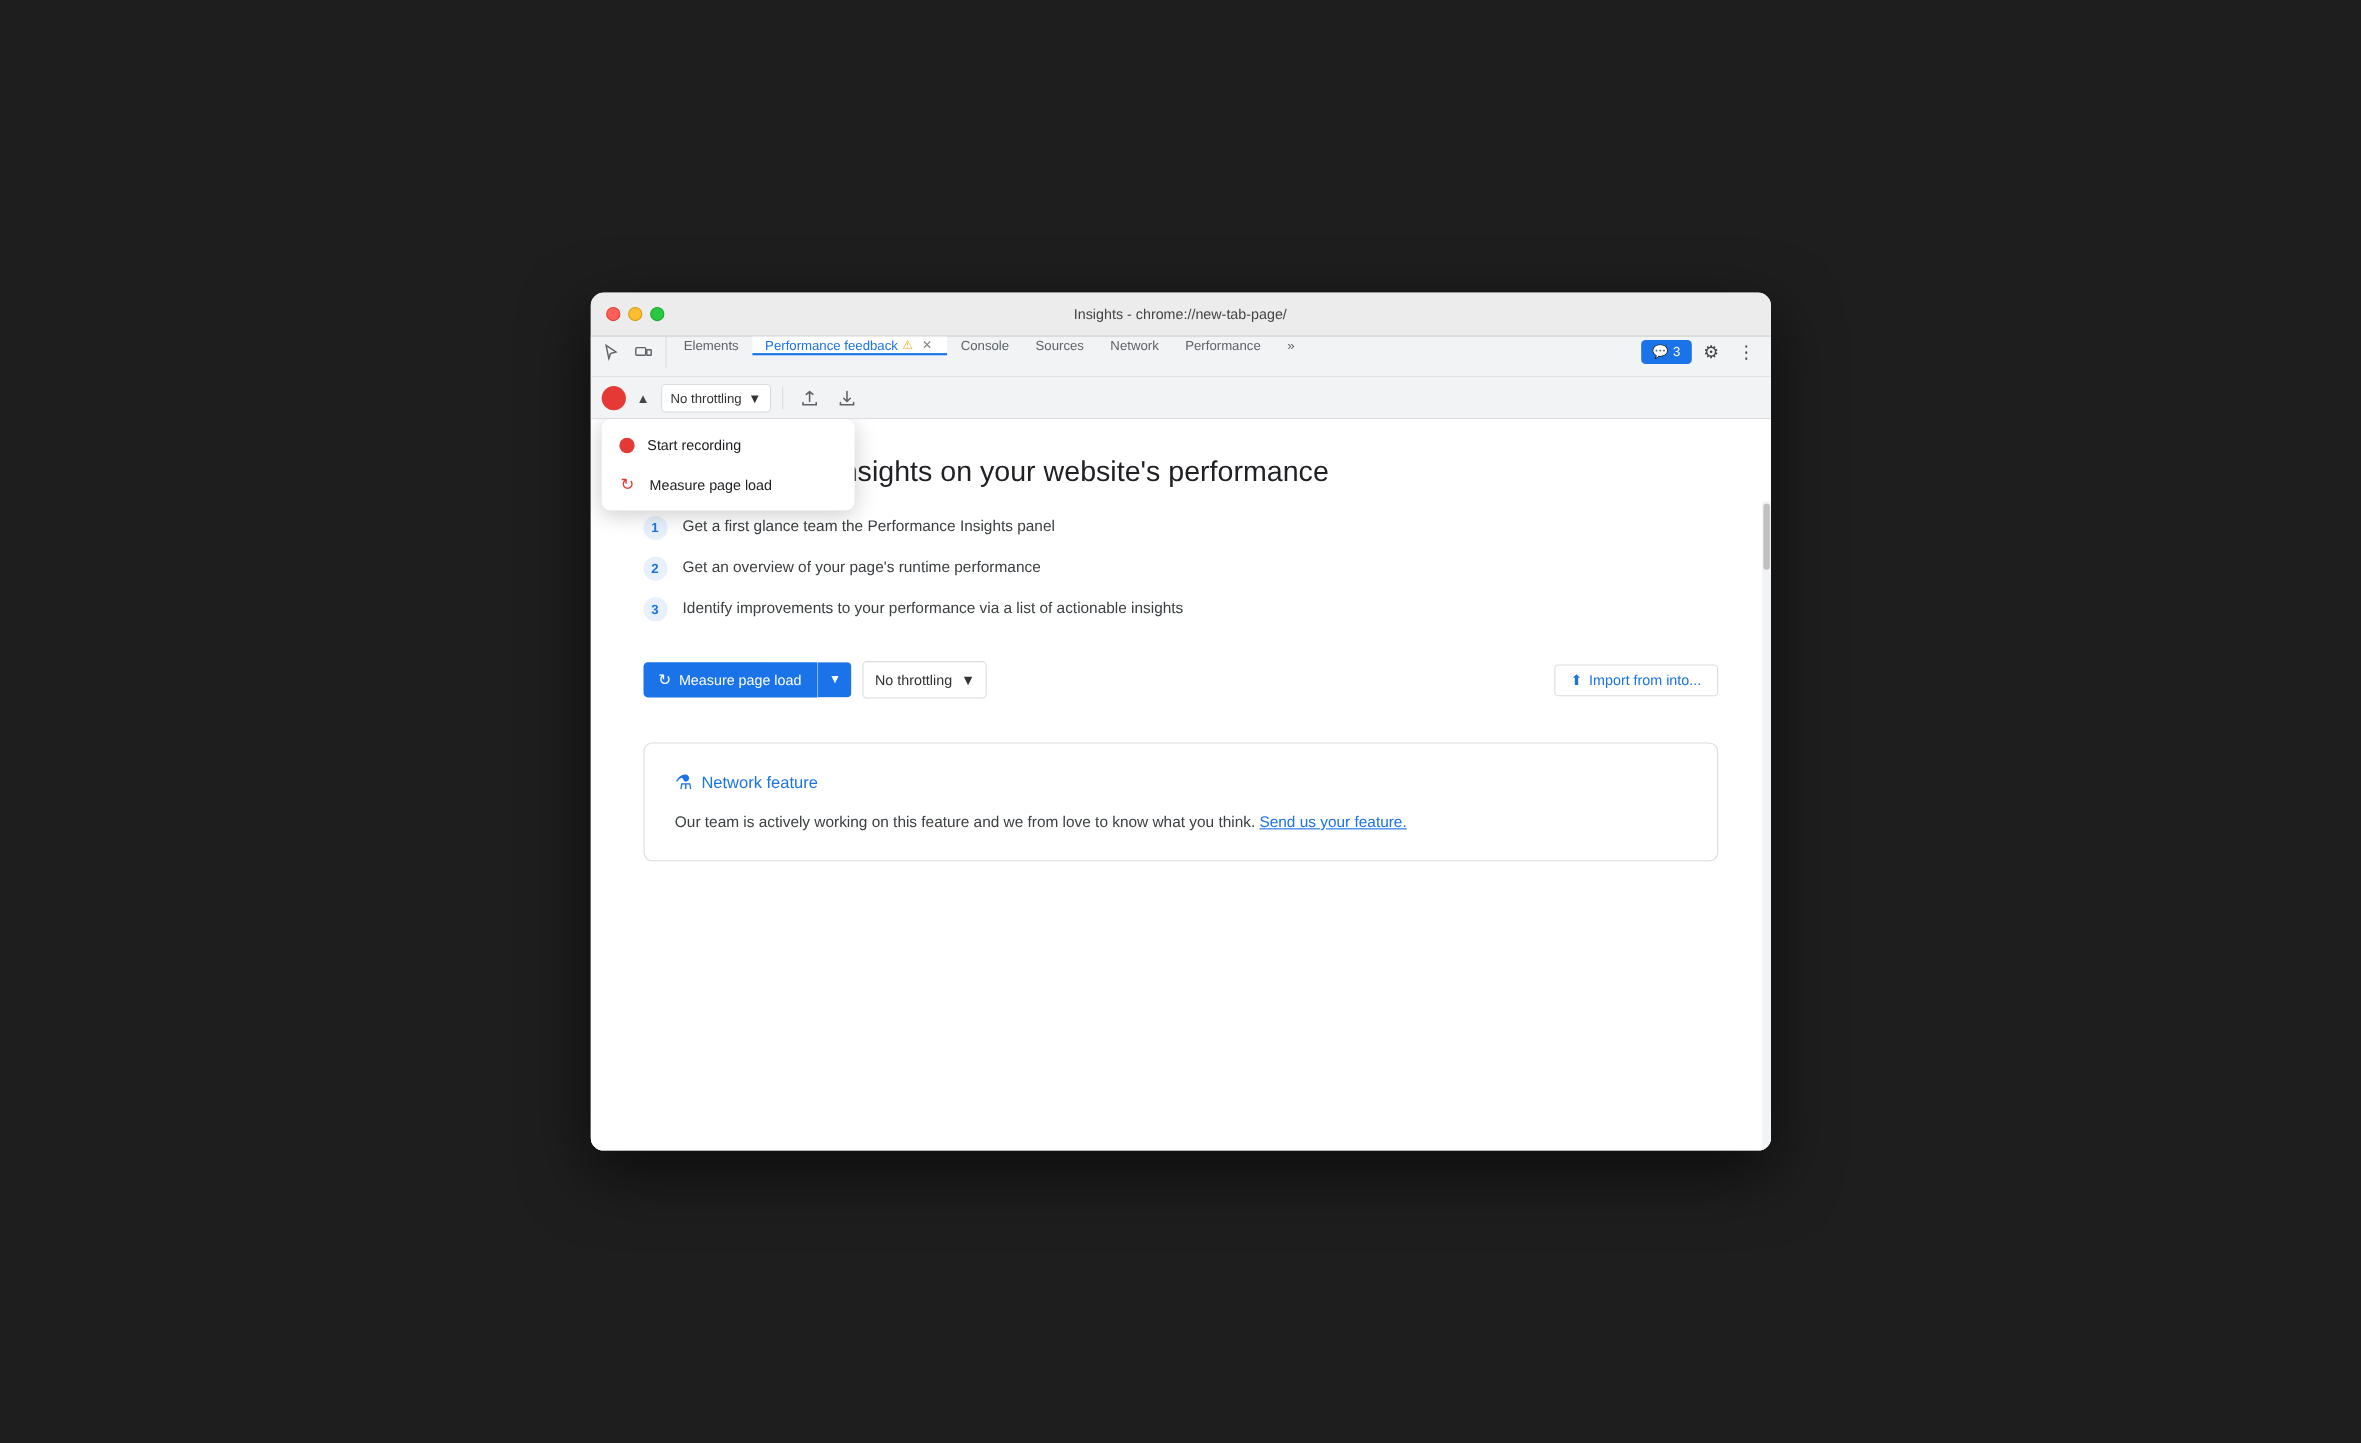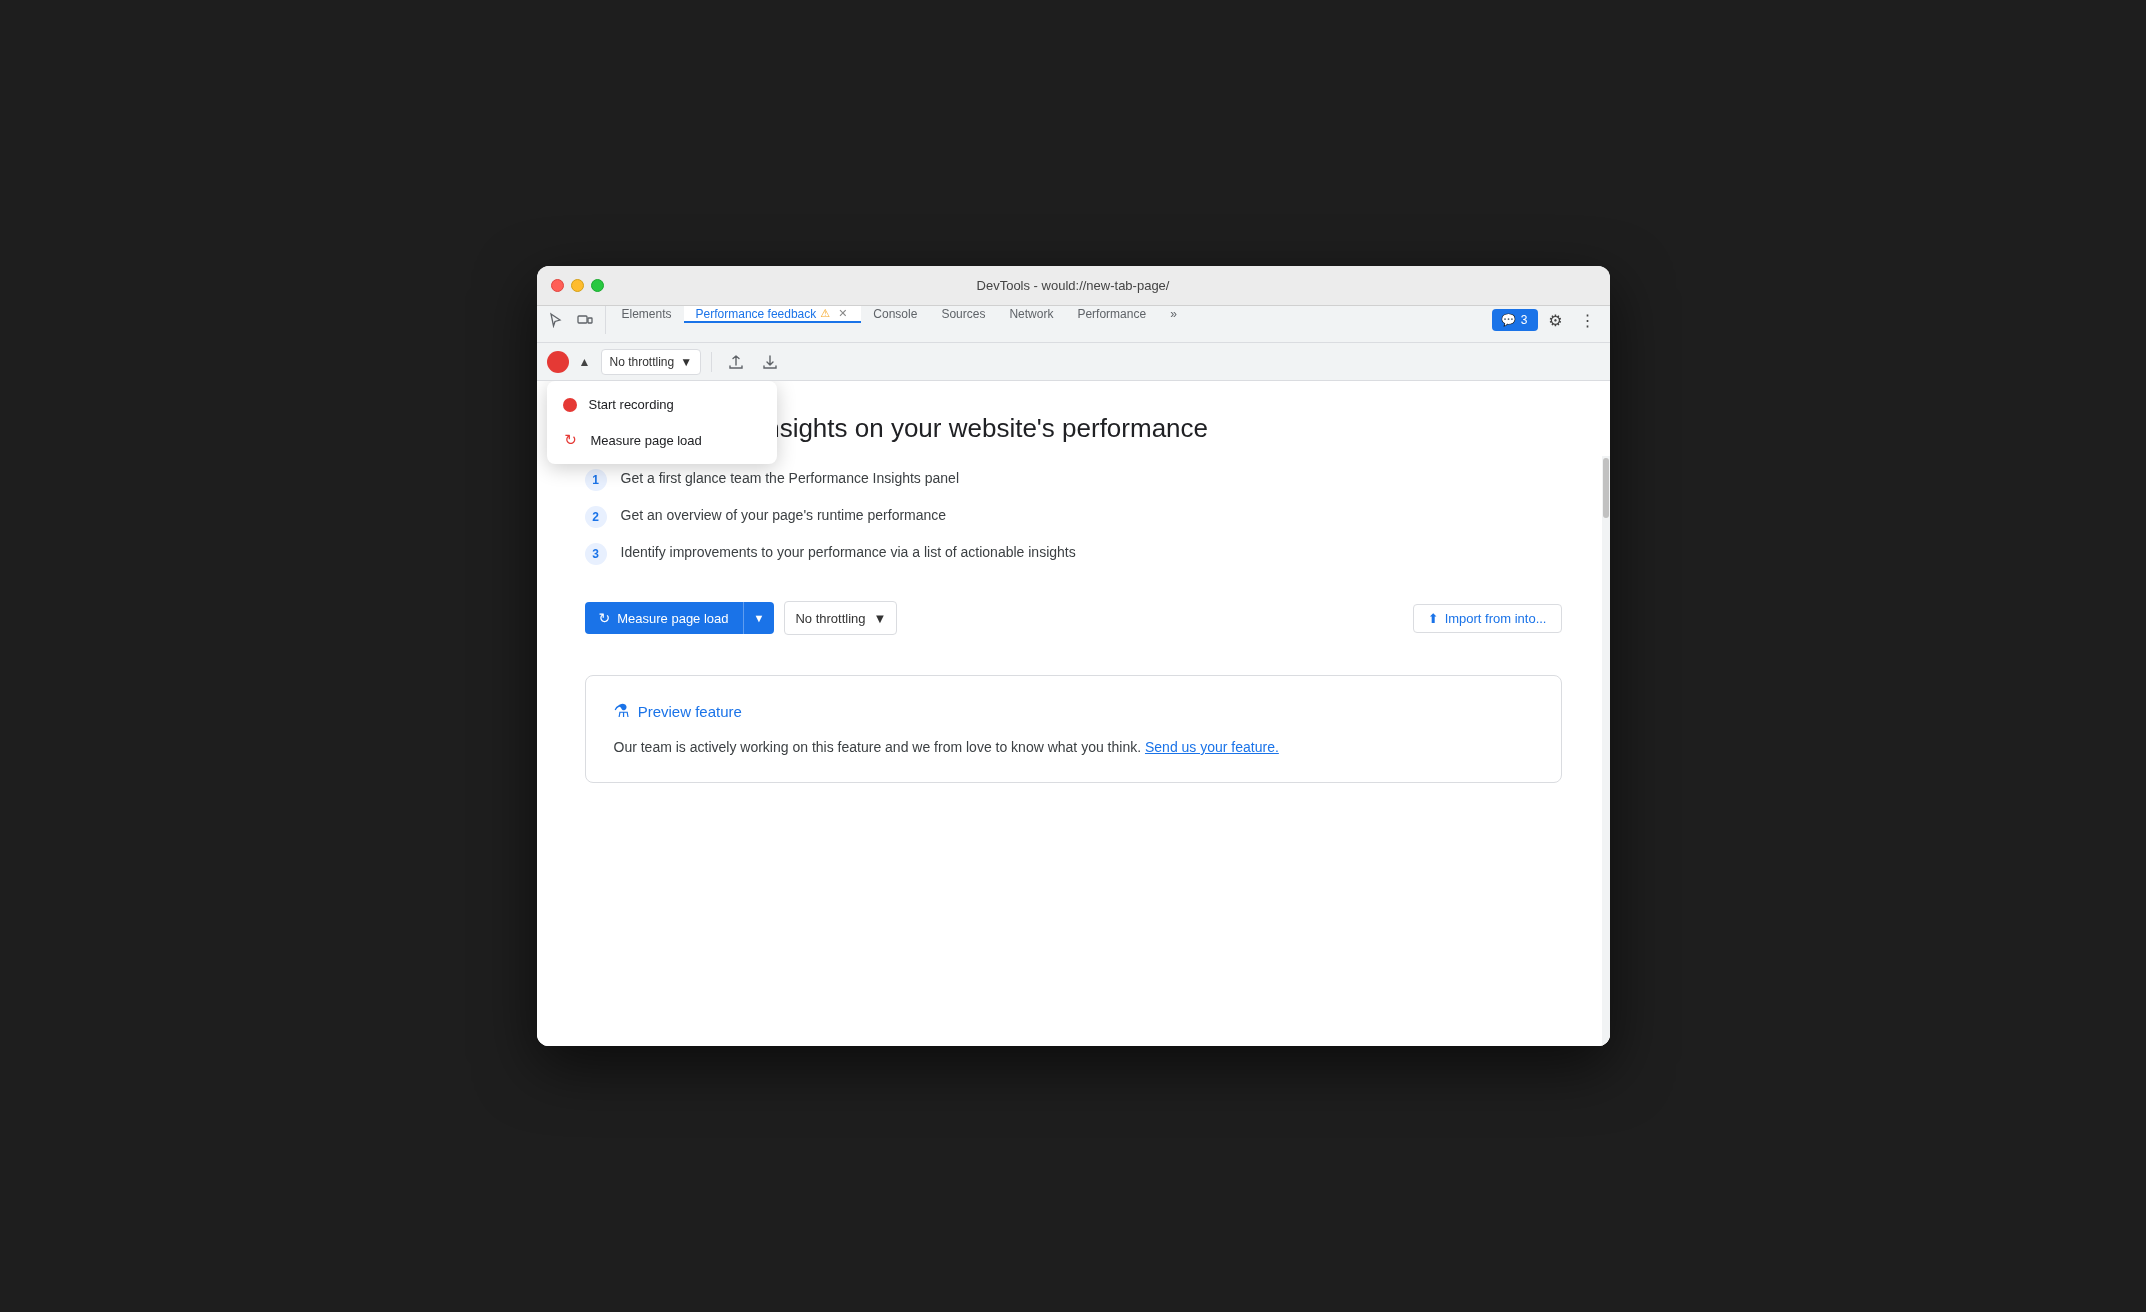--- a/index.html
+++ b/index.html
@@ -458,21 +458,21 @@
 <body>
 
 <div class="window">
 
   <div class="titlebar">
     <div class="traffic-lights">
       <div class="traffic-light tl-red"></div>
       <div class="traffic-light tl-yellow"></div>
       <div class="traffic-light tl-green"></div>
     </div>
-    <span class="titlebar-title">DevTools - would://new-tab-page/</span>
+    <span class="titlebar-title">Insights - chrome://new-tab-page/</span>
   </div>
 
   <div class="devtools">
 
     <div class="tab-bar">
       <div class="tab-bar-left">
         <button class="icon-btn">
           <svg width="16" height="16" viewBox="0 0 16 16" fill="none">
             <path d="M4 2L13 8L8 9.5L6.5 14L4 2Z" stroke="#5f6368" stroke-width="1.3" fill="none"></path>
           </svg>
@@ -588,21 +588,21 @@
 
           <button class="import-btn">
             <span>⬆</span>
             <span>Import from into...</span>
           </button>
         </div>
 
         <div class="preview-box">
           <div class="preview-header">
             <span class="flask-icon">⚗</span>
-            <span class="preview-title">Preview feature</span>
+            <span class="preview-title">Network feature</span>
           </div>
           <p class="preview-body">
             <span>Our team is actively working on this feature and we from love to know what you think.</span>
             <span> </span>
             <a class="feedback-link">Send us your feature.</a>
           </p>
         </div>
 
       </div>
 

